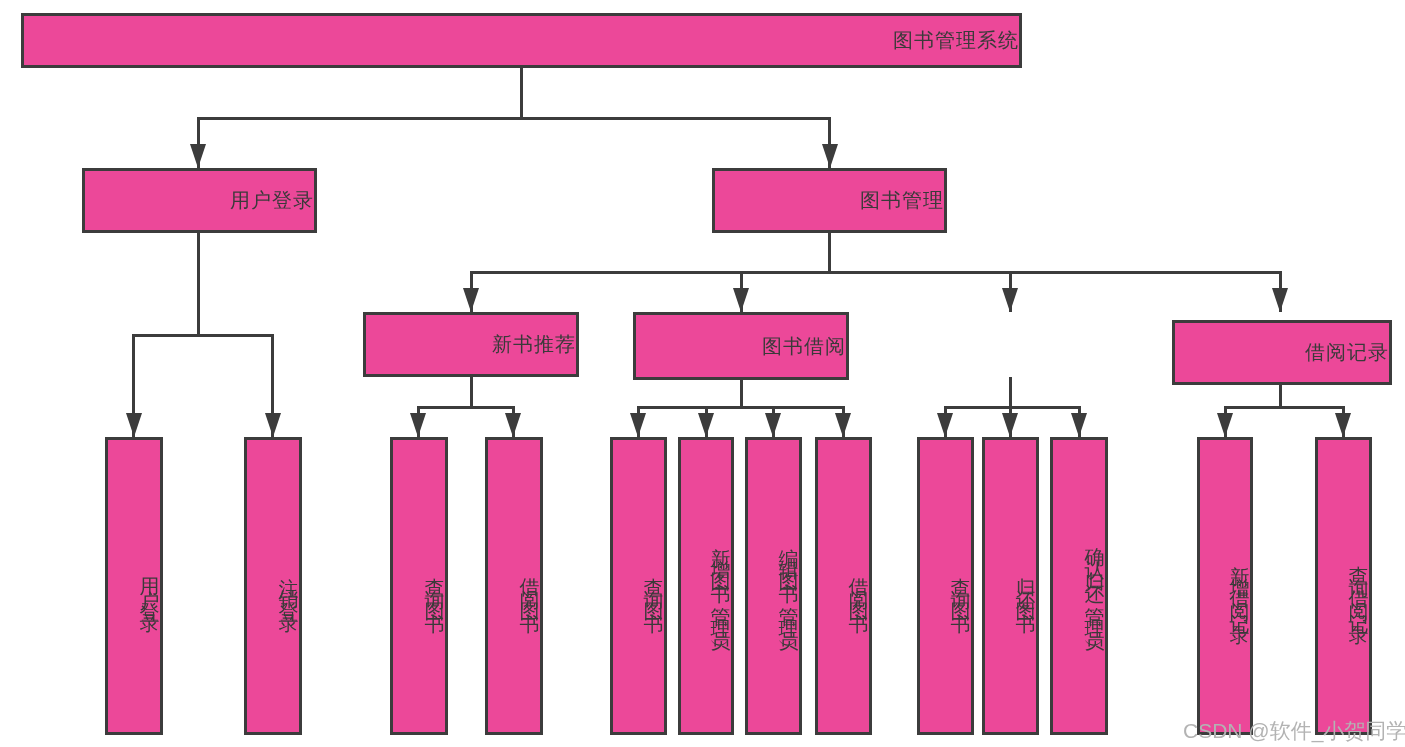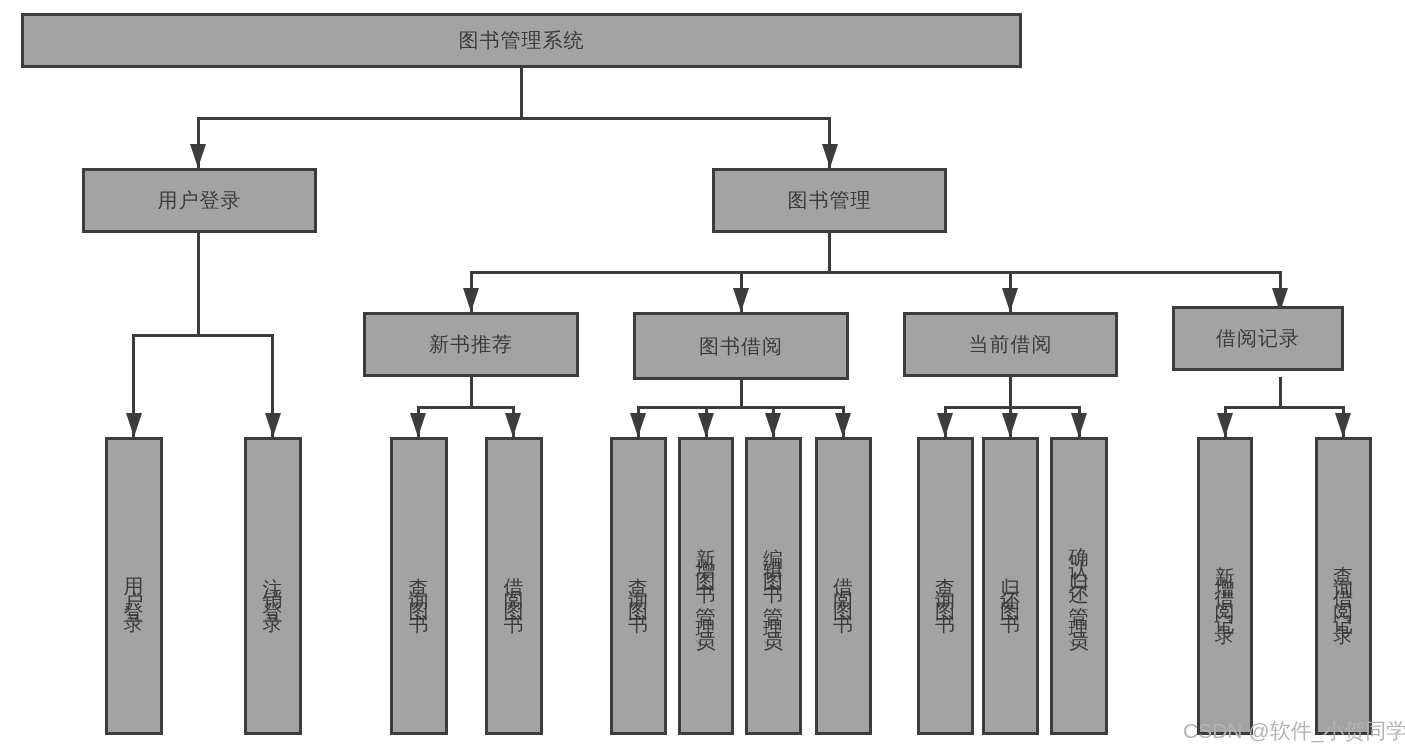--- a/index.html
+++ b/index.html
@@ -13,24 +13,24 @@
     width: 1405px;
     height: 747px;
     background: #ffffff;
     overflow: hidden;
   }
   
   .node {
     position: absolute;
     box-sizing: border-box;
     border: 3px solid #3c3c3c;
-    background: #a3a3a3;
+    background: #ec4899;
     display: flex;
     align-items: center;
-    justify-content: center;
+    justify-content: flex-end;
   }
   .node .lbl {
     color: #3a3a3a;
     font-size: 20px;
     letter-spacing: 1px;
     white-space: nowrap;
   }
   .node.v .lbl {
     writing-mode: vertical-rl;
     text-orientation: mixed;
@@ -141,24 +141,21 @@
   <div class="node h" style="left:363px;top:312px;width:216px;height:65px">
     <span class="lbl">新书推荐</span>
   </div>
 
   <div class="node h" style="left:712px;top:168px;width:235px;height:65px">
     <span class="lbl">图书管理</span>
   </div>
   <div class="node h" style="left:633px;top:312px;width:216px;height:68px">
     <span class="lbl">图书借阅</span>
   </div>
-  <div class="node h" style="left:903px;top:312px;width:215px;height:65px">
-    <span class="lbl">当前借阅</span>
-  </div>
-  <div class="node h" style="left:1172px;top:306px;width:172px;height:65px">
+  <div class="node h" style="left:1172px;top:320px;width:220px;height:65px">
     <span class="lbl">借阅记录</span>
   </div>
 
   <div class="node v" style="left:105px;top:437px;width:58px;height:298px">
     <span class="lbl">用户登录</span>
   </div>
   <div class="node v" style="left:244px;top:437px;width:58px;height:298px">
     <span class="lbl">注销登录</span>
   </div>
 

